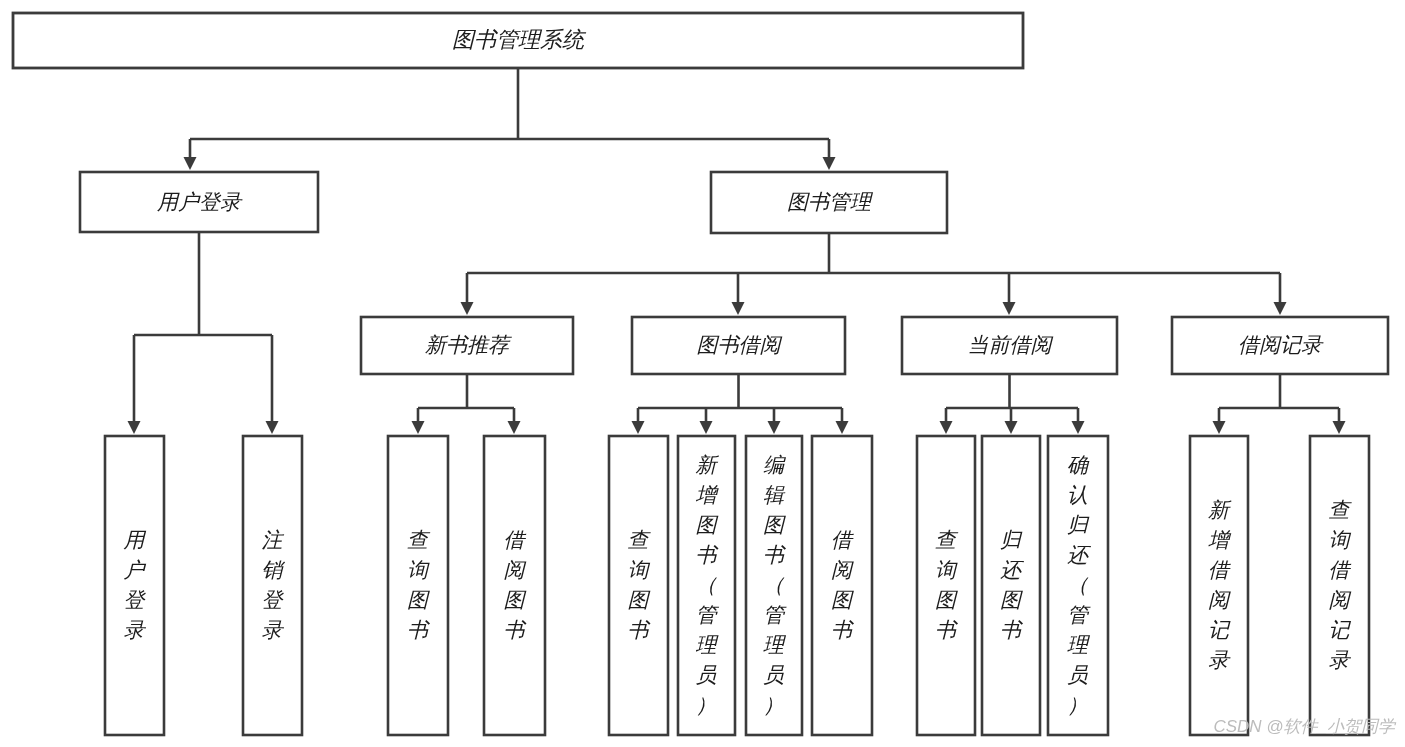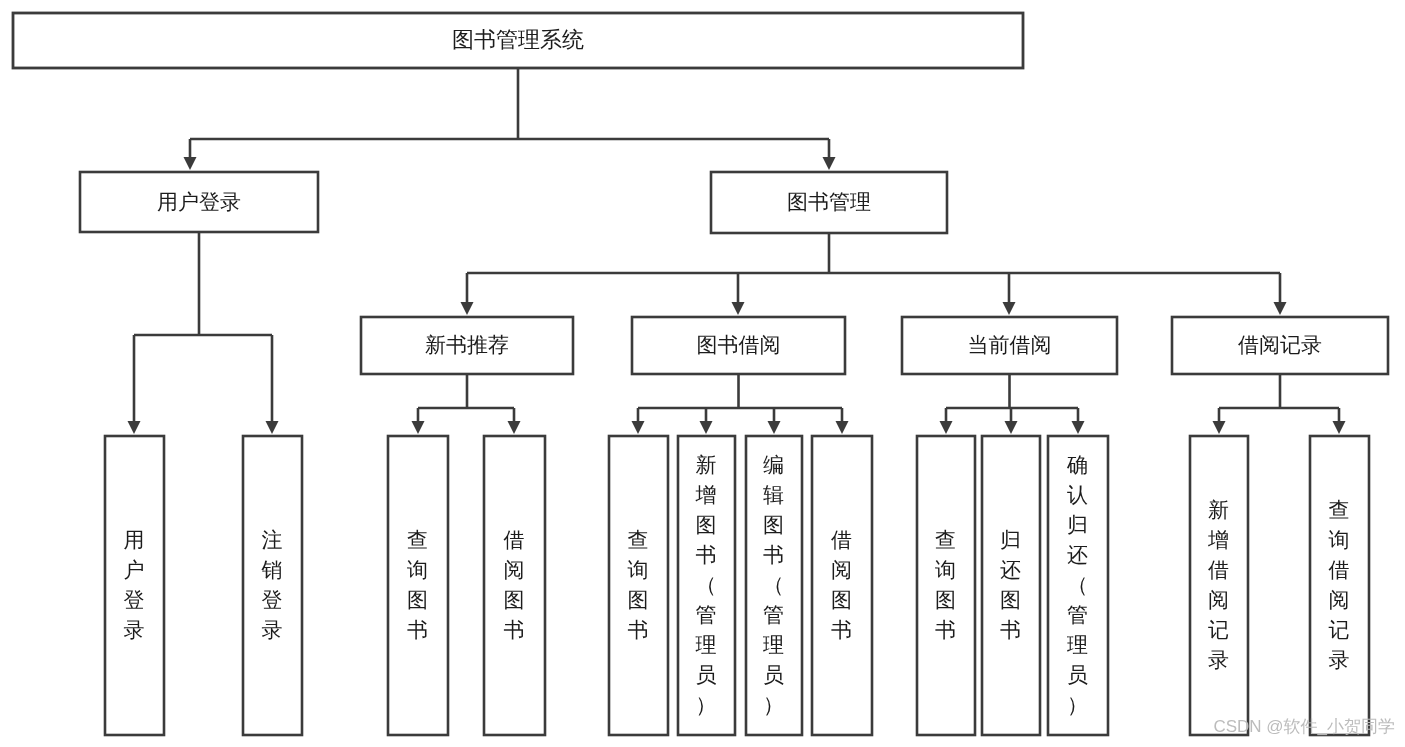--- a/index.html
+++ b/index.html
@@ -10,20 +10,21 @@
   }
   body {
     font-family: "Liberation Sans", "DejaVu Sans", sans-serif;
   }
   #diagram-root {
     position: relative;
     width: 1405px;
     height: 747px;
     background: #ffffff;
     overflow: hidden;
+    font-style: italic;
   }
   svg.diagram-canvas {
     position: absolute;
     left: 0;
     top: 0;
     width: 1405px;
     height: 747px;
     display: block;
   }
   .node-box {

